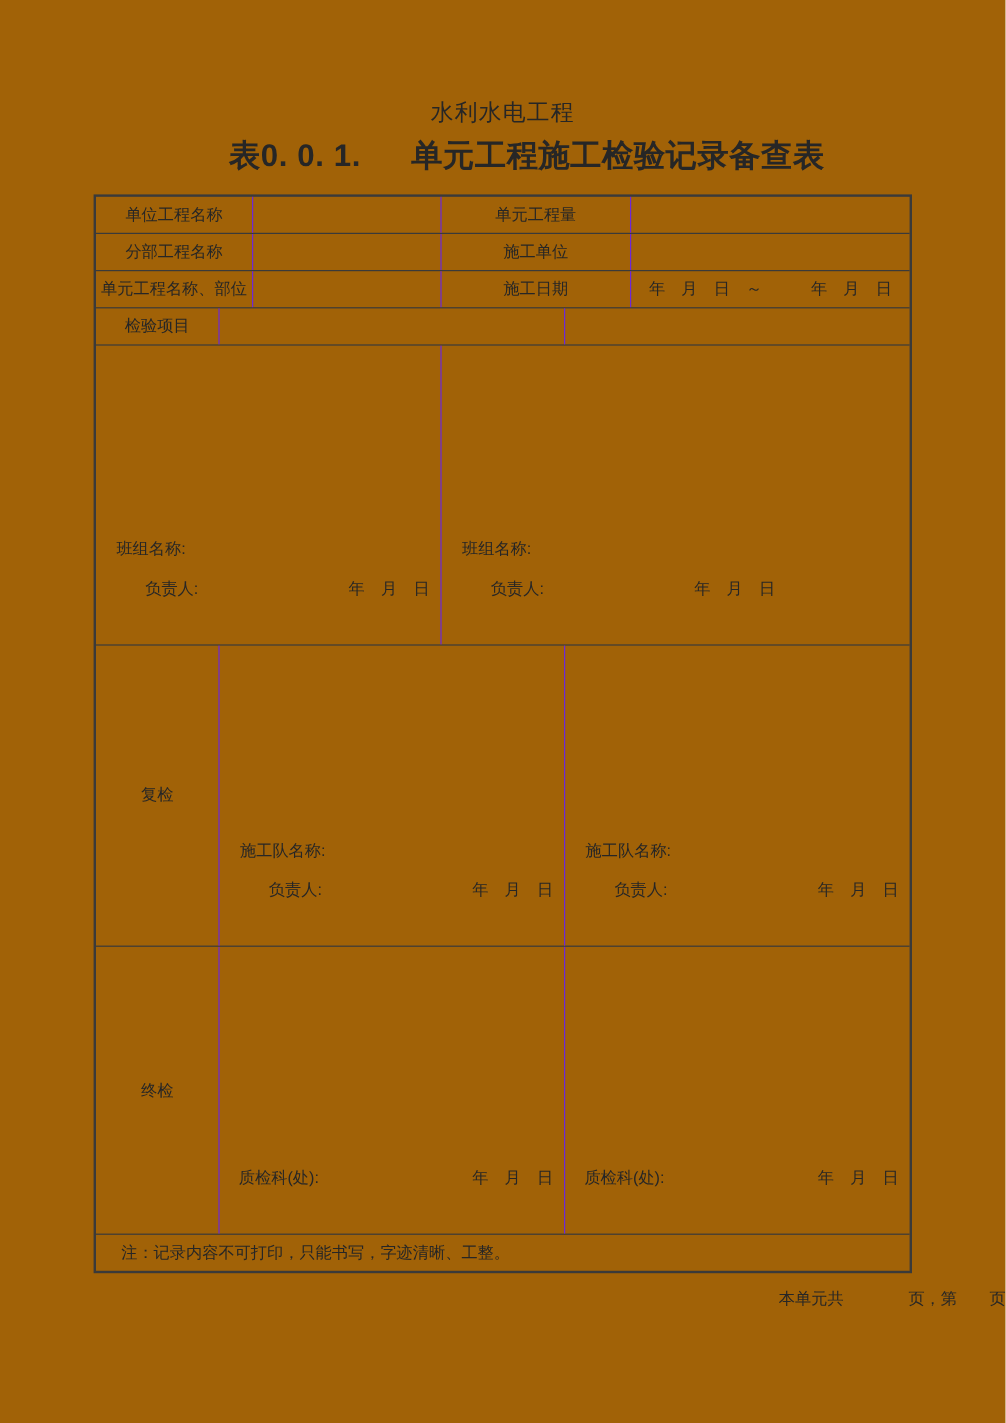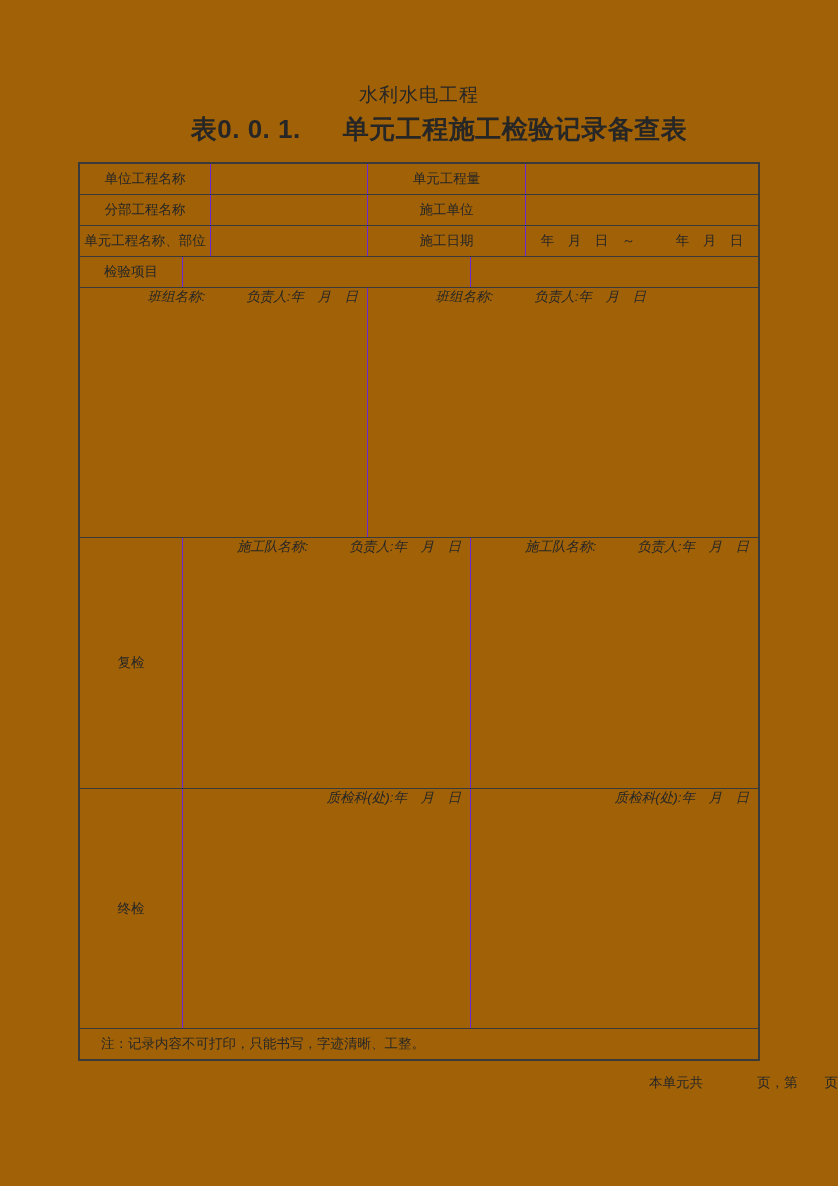--- a/index.html
+++ b/index.html
@@ -49,25 +49,24 @@
   
   .bw1{width:103px}.bw2{width:288px}.bw3{width:287px}
   
   .r-info{height:31px}
   .r-insp{height:31px}
   .r-s1{height:250px}
   .r-s2{height:251px}
   .r-s3{height:240px}
   .r-note{height:30px}
   .section-cell {
-    display:flex; 
+    display:flex; flex-direction:column;
     justify-content:flex-end;
     row-gap:15px;
     padding-bottom:37px;
-    font-style:italic;
   }
   .line1 { padding-left:17px; white-space:nowrap; }
   .line2 {
     display:flex; align-items:baseline;
     padding-left:41px; padding-right:9px; white-space:nowrap;
   }
   .line2.flush { padding-left:16px; }
   .line2 .date { margin-left:auto;text-align:right; }
   .note-cell {
     width:678px;

